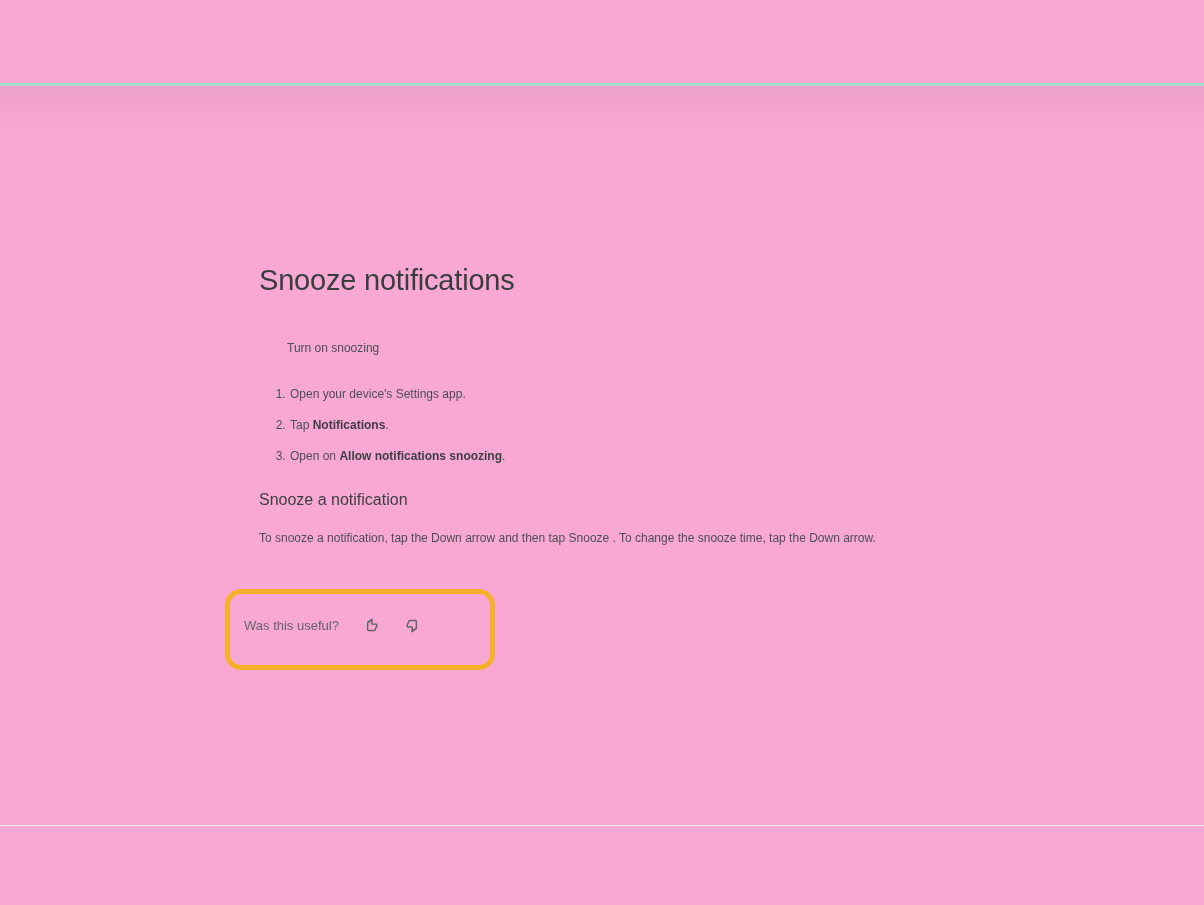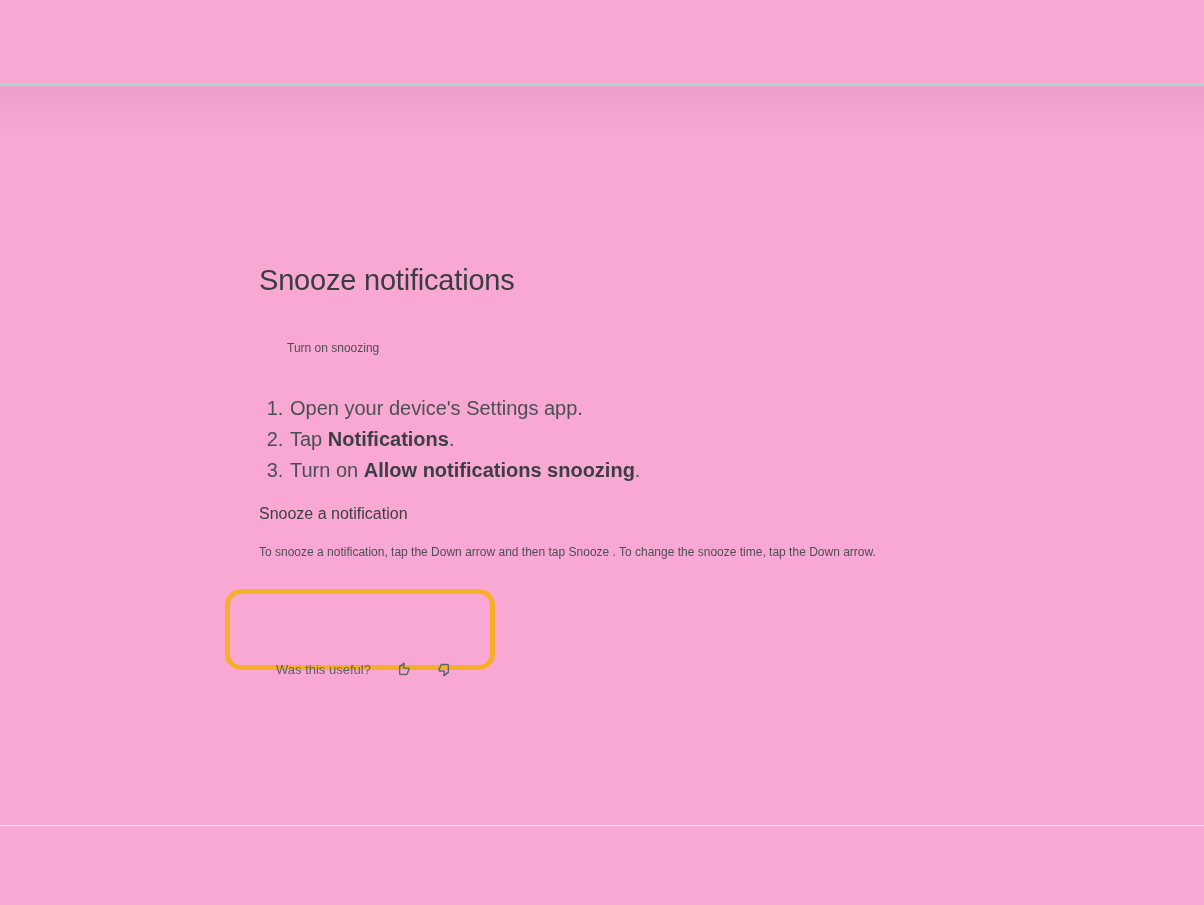--- a/index.html
+++ b/index.html
@@ -43,23 +43,23 @@
     color: #393d40;
   }
   p.intro {
     margin-top: 38px;
     font-size: 12px;
     line-height: 24px;
     color: #4a4f54;
     margin-left: 28px;
   }
   ol.steps {
-    margin-top: 33px;
+    margin-top: 19px;
     padding-left: 30px;
-    font-size: 20px;
+    font-size: 12px;
     line-height: 31px;
     color: #4a4f54;
   }
   ol.steps li { padding-left: 1px; }
   ol.steps strong { font-weight: 700; color: #3b3f43; }
   h2.section {
     margin-top: 14px;
     font-size: 16px;
     line-height: 28px;
     font-weight: 400;
@@ -80,23 +80,22 @@
     top: 503px;            
     width: 270px;
     height: 81px;
     border: 5px solid #F6AF29;
     border-radius: 16px;
     background: transparent;
   }
   .feedback-row {
     display: flex;
     align-items: center;
-    padding: 22px 0 0 46px;
+    padding: 22px 0 0 14px;
     gap: 0;
-    margin-top: 44px;
   }
   .feedback-q {
     font-size: 13px;
     color: #5f6368;
     white-space: nowrap;
   }
   .thumb-btn {
     background: none;
     border: none;
     cursor: pointer;
@@ -128,21 +127,21 @@
   <div class="content-shadow"></div>
 
   <main class="article">
     <h1 class="title">Snooze notifications</h1>
 
     <p class="intro">Turn on snoozing</p>
 
     <ol class="steps">
       <li><span>Open your device's Settings app.</span><strong></strong><span></span></li>
       <li><span>Tap </span><strong>Notifications</strong><span>.</span></li>
-      <li><span>Turn on </span><strong>Allow notifications snoozing</strong><span>.</span></li>
+      <li><span>Open on </span><strong>Allow notifications snoozing</strong><span>.</span></li>
     </ol>
 
     <h2 class="section">Snooze a notification</h2>
 
     <p class="bodytext">To snooze a notification, tap the Down arrow and then tap Snooze . To change the snooze time, tap the Down arrow.</p>
 
     <div class="feedback-highlight">
       <div class="feedback-row">
         <span class="feedback-q">Was this useful?</span>
         <button class="thumb-btn up" aria-label="Yes">

